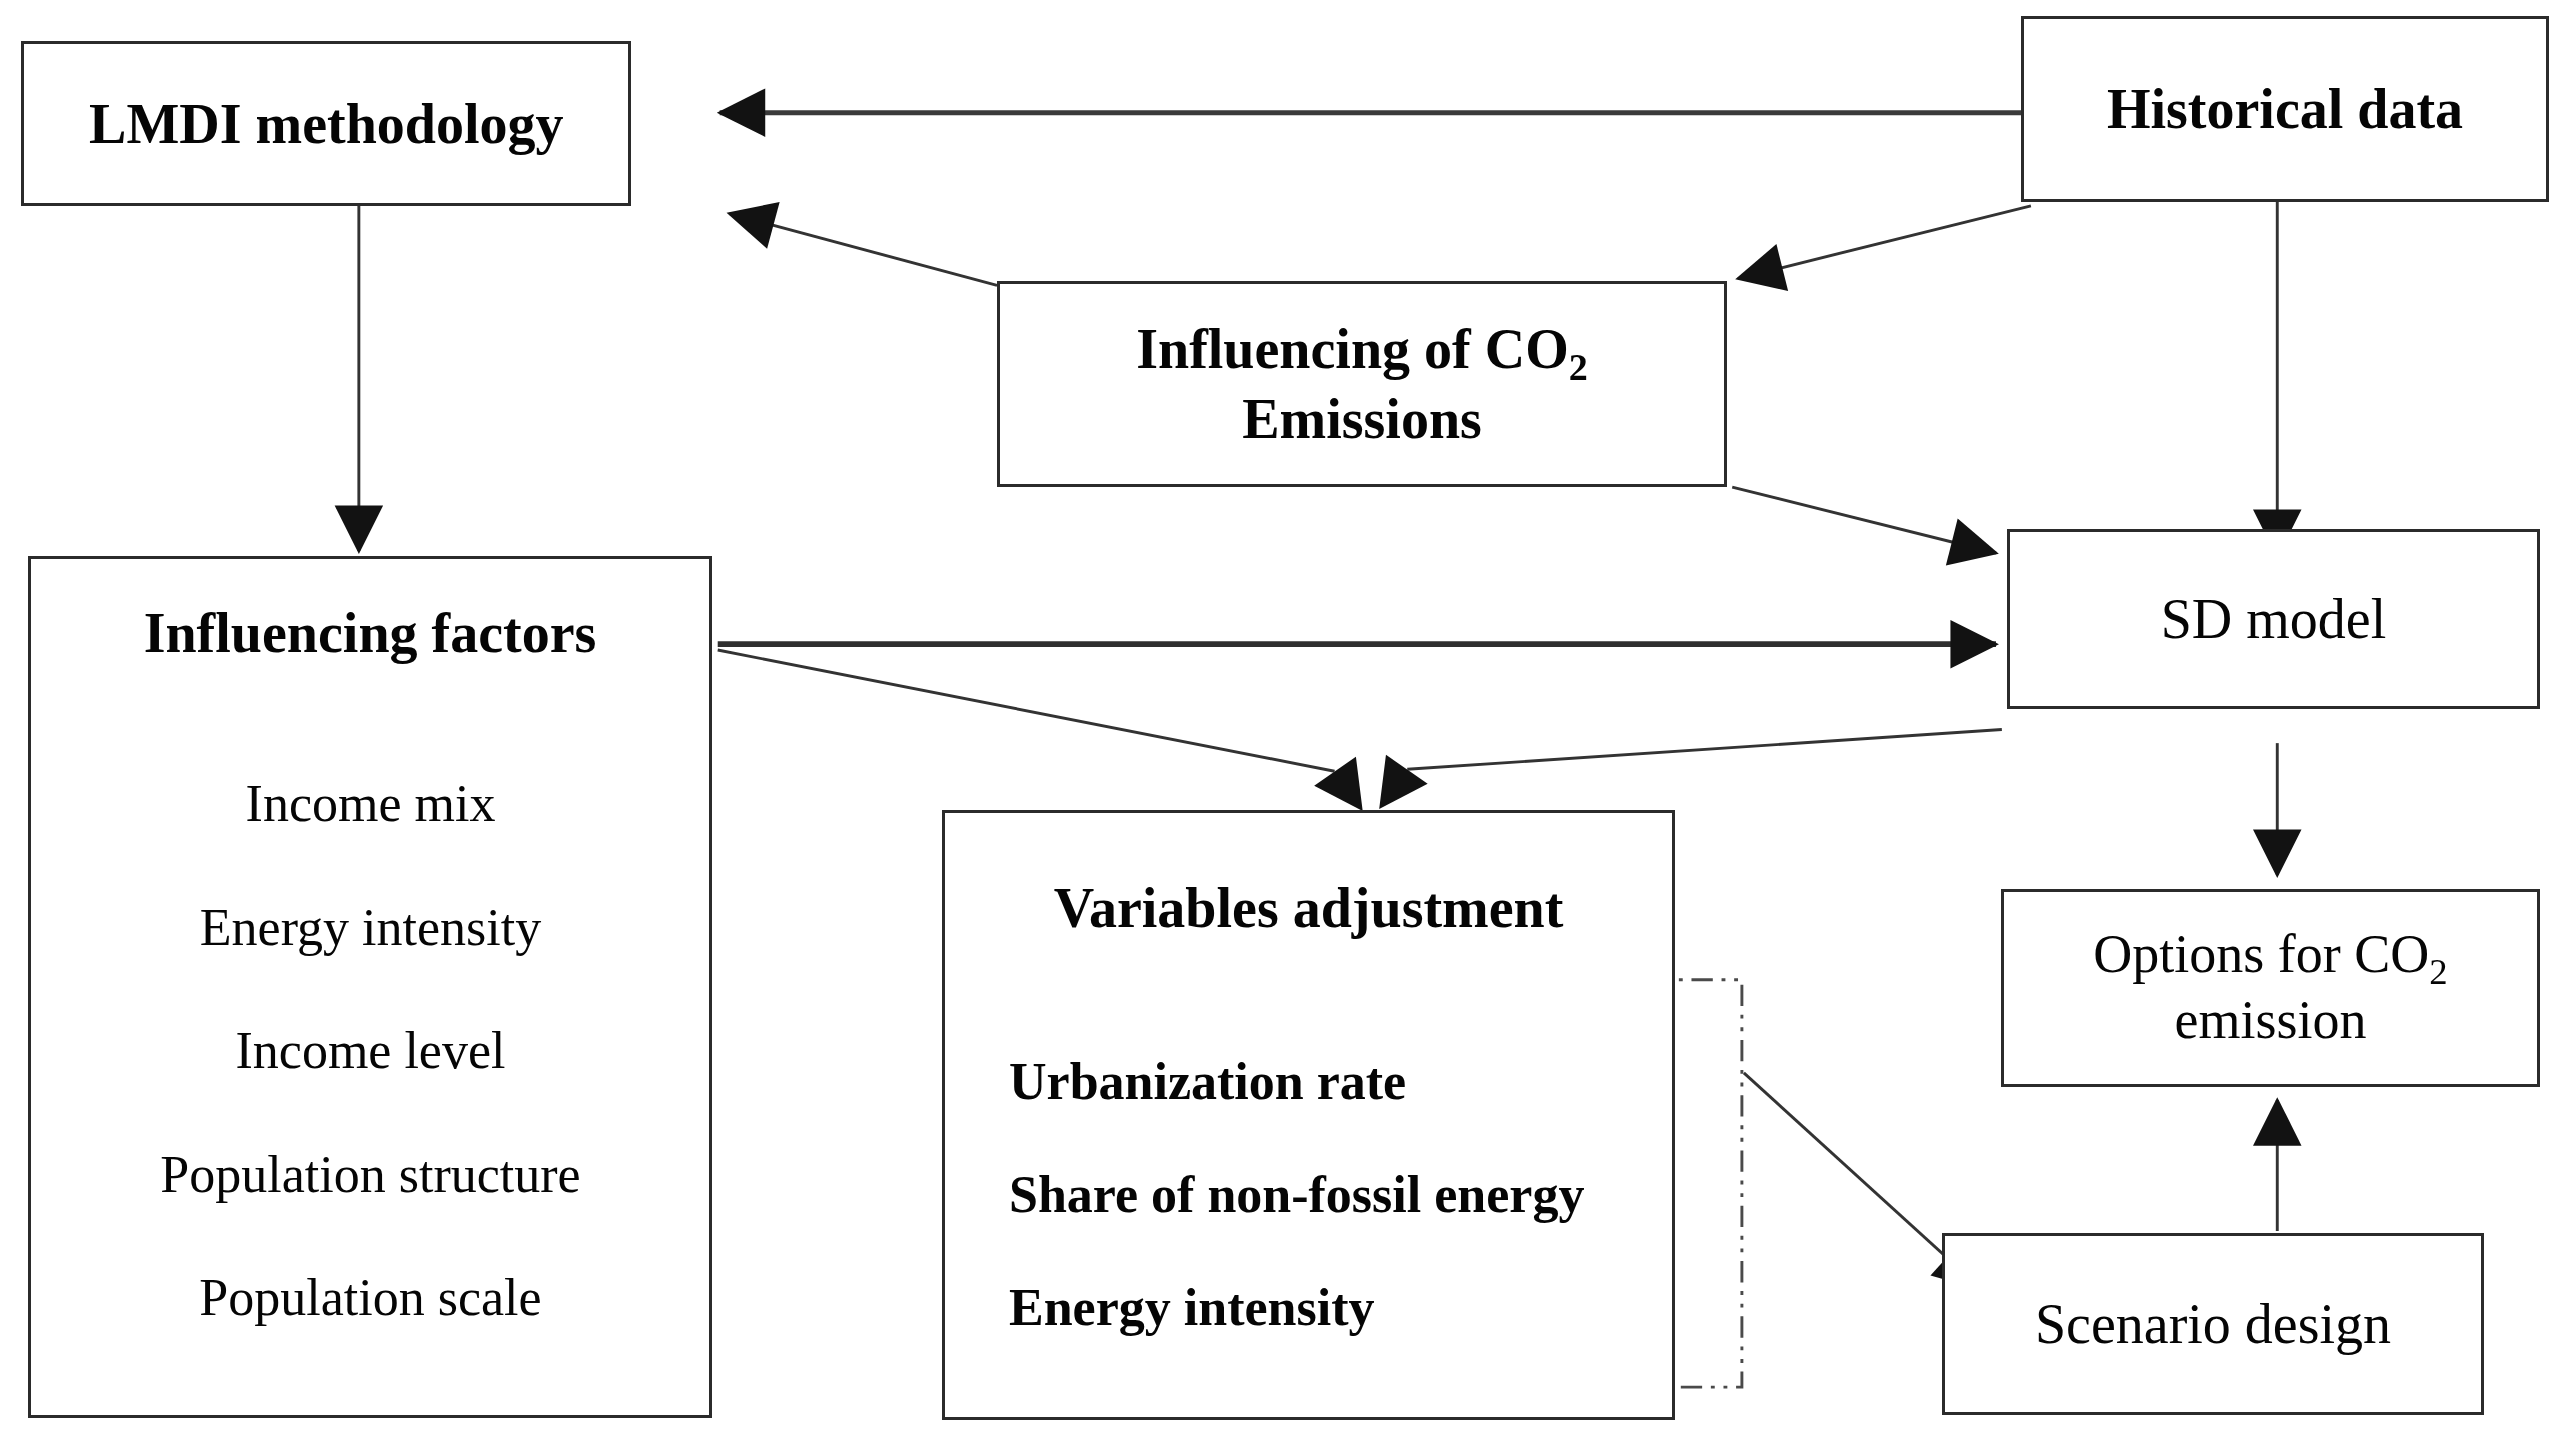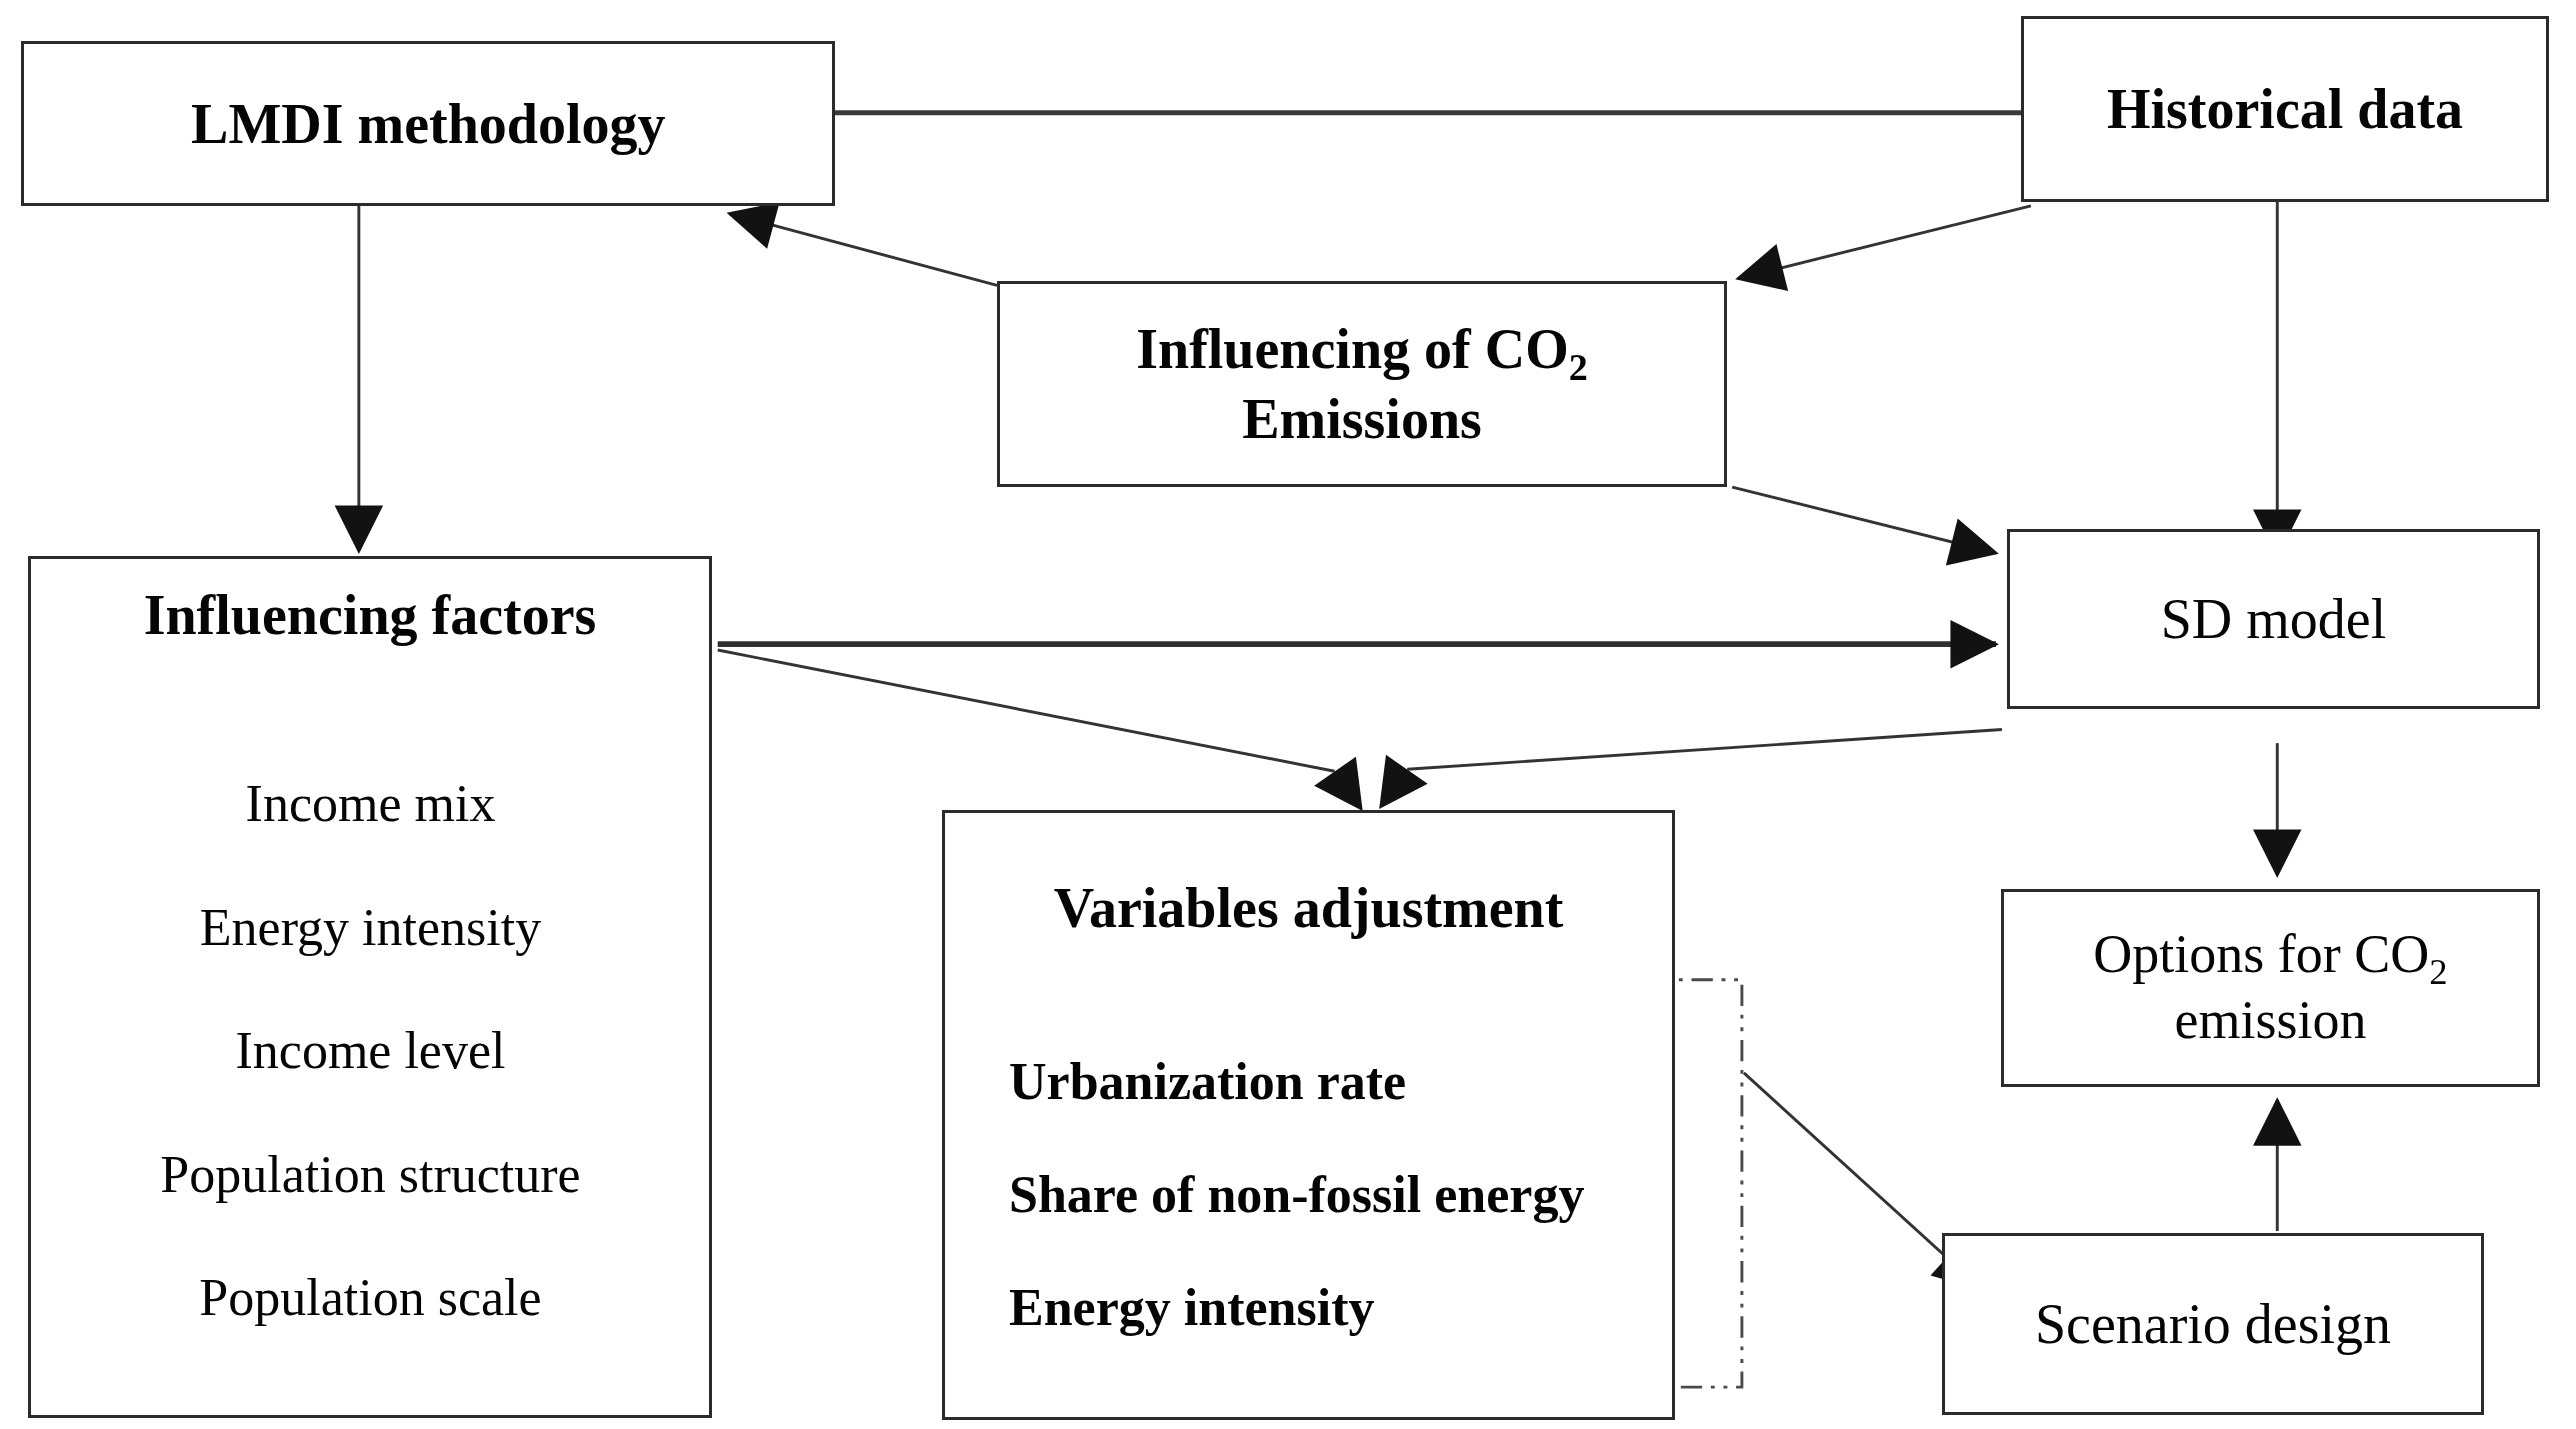--- a/index.html
+++ b/index.html
@@ -35,21 +35,21 @@
 
   
   .group {
     justify-content: flex-start;
   }
   .group .group-title {
     font-weight: bold;
     font-size: 56px;
     line-height: 70px;
   }
-  #influencing-box .group-title { margin-top: 21px; }
+  #influencing-box .group-title { margin-top: 39px; }
   #variables-box .group-title { margin-top: 60px; }
 
   .inner-list {
     position: absolute;
     box-sizing: border-box;
     display: flex;
     flex-direction: column;
     justify-content: space-evenly;
     font-size: 52px;
     line-height: 1.2;
@@ -105,21 +105,21 @@
     <line x1="2348" y1="766" x2="2348" y2="902" stroke="#333333" stroke-width="3" marker-end="url(#ah)"></line>
 
     <line x1="1798" y1="1106" x2="2042" y2="1328" stroke="#333333" stroke-width="3" marker-end="url(#ah)"></line>
 
     <line x1="2348" y1="1269" x2="2348" y2="1134" stroke="#333333" stroke-width="3" marker-end="url(#ah)"></line>
 
     <rect x="59" y="735" width="645" height="698" fill="none" stroke="#4a4a4a" stroke-width="3" stroke-dasharray="22 9 4 9 4 9"></rect>
     <rect x="1003" y="1010" width="793" height="420" fill="none" stroke="#4a4a4a" stroke-width="3" stroke-dasharray="22 9 4 9 4 9"></rect>
   </svg>
 
-  <div class="node heading" style="left:21.3px; top:41px; width:814px; height:165px;">
+  <div class="node heading" style="left:21.3px; top:41px; width:610px; height:165px;">
     <span class="line">LMDI methodology</span>
   </div>
 
   <div class="node heading" style="left:2021px; top:15.5px; width:528px; height:186px;">
     <span class="line">Historical data</span>
   </div>
 
   <div class="node heading" style="left:997px; top:281px; width:730px; height:206px;">
     <span class="line"><span>Influencing of CO</span><sub>2</sub></span>
     <span class="line">Emissions</span>

